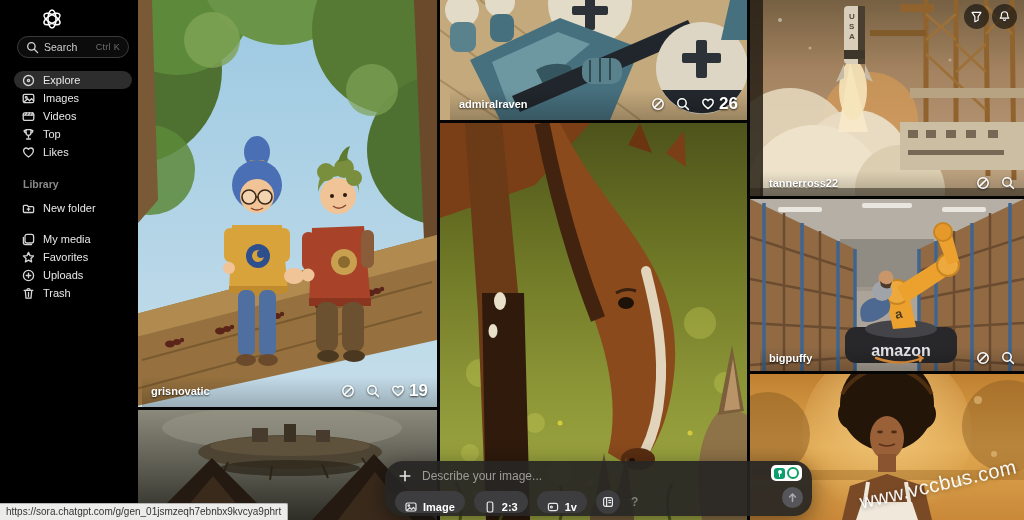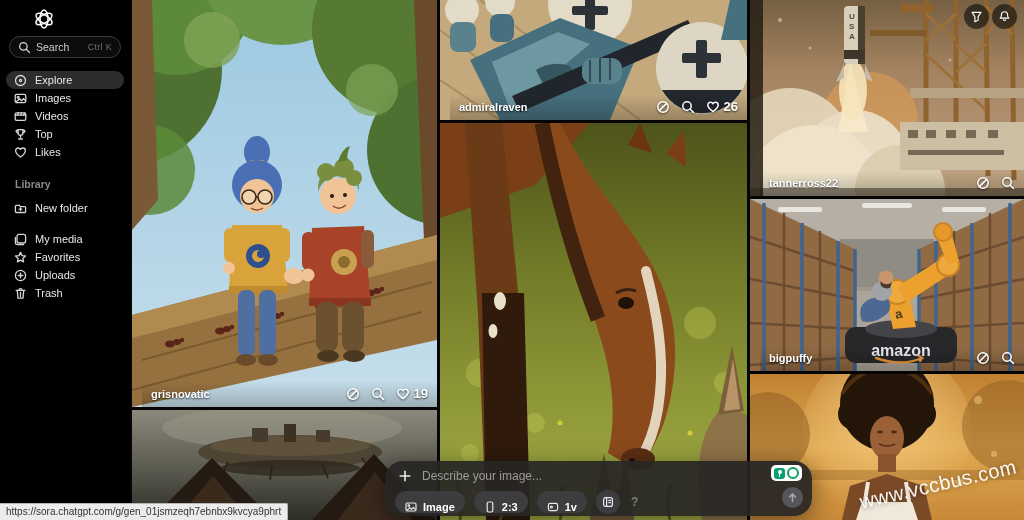--- a/index.html
+++ b/index.html
@@ -1,21 +1,21 @@
 <!DOCTYPE html>
 <html><head>
 <meta charset="utf-8">
 <style>
   * { box-sizing: border-box; margin: 0; padding: 0; }
   html,body { width:1024px; height:520px; overflow:hidden; background:#000;
     font-family:"Liberation Sans", sans-serif; }
   svg { display:block; }
 
   
-  .sidebar { position:absolute; left:0; top:0; width:130px; height:520px; background:#000; z-index:30; }
+  .sidebar { position:absolute; left:8px; top:0; width:130px; height:520px; background:#000; z-index:30; }
   .logo { margin:8px 0 0 33px; width:22px; height:22px; cursor:pointer; }
   .search-pill { margin:6px 9px 0 9px; height:22px; border:1px solid #3a3a3a; border-radius:12px;
     display:flex; align-items:center; gap:5px; padding:0 8px; cursor:pointer; background:#0c0c0c; }
   .search-pill .s-label { font-size:10.5px; color:#cfcfcf; }
   .search-pill .s-short { margin-left:auto; font-size:9px; color:#6f6f6f; letter-spacing:.3px; }
   .nav { margin-top:13px; }
   .nav-item { margin:4px 6px; height:18px; border-radius:10px; display:flex; align-items:center;
     gap:8px; padding:0 8px; color:#e8e8e8; font-size:11px; cursor:pointer; }
   .nav-item.active { background:#2d2d2d; }
   .nav-item + .nav-item { margin-top:0; }
@@ -51,21 +51,21 @@
   .t-woman   { left:620px; top:374px; width:274px; height:146px; }
   .tile svg.art { width:100%; height:100%; }
 
   .tile-foot { position:absolute; left:10px; right:0; bottom:0; padding:5px 9px 6px;
     display:flex; align-items:center; justify-content:space-between;
     background:linear-gradient(transparent, rgba(0,0,0,.22)); }
   .t-user { font-size:11px; font-weight:bold; color:#fff; text-shadow:0 1px 2px rgba(0,0,0,.75); cursor:pointer; }
   .t-icons { display:flex; align-items:center; gap:11px; }
   .t-icons .f-ico { width:14px; height:14px; cursor:pointer; filter:drop-shadow(0 1px 1px rgba(0,0,0,.6)); }
   .t-icons .f-ico * { stroke:#fff; stroke-width:1.5; fill:none; stroke-linecap:round; }
-  .likes { display:flex; align-items:center; gap:4px; color:#fff; font-size:13px; font-weight:bold;
+  .likes { display:flex; align-items:center; gap:4px; color:#fff; font-size:17px; font-weight:bold;
     text-shadow:0 1px 2px rgba(0,0,0,.75); cursor:pointer; }
 
   .top-actions { position:absolute; top:4px; right:7px; display:flex; gap:3px; z-index:20; }
   .round-btn { width:25px; height:25px; border-radius:50%; background:rgba(12,12,12,.62);
     display:flex; align-items:center; justify-content:center; cursor:pointer; }
   .round-btn svg { width:13px; height:13px; }
   .round-btn svg * { stroke:#fff; stroke-width:1.4; fill:none; stroke-linecap:round; stroke-linejoin:round; }
 
   .watermark { position:absolute; right:6px; bottom:24px; z-index:25; transform:rotate(-13deg);
     transform-origin:center; font-size:20px; color:rgba(255,255,255,.95); letter-spacing:.5px;

